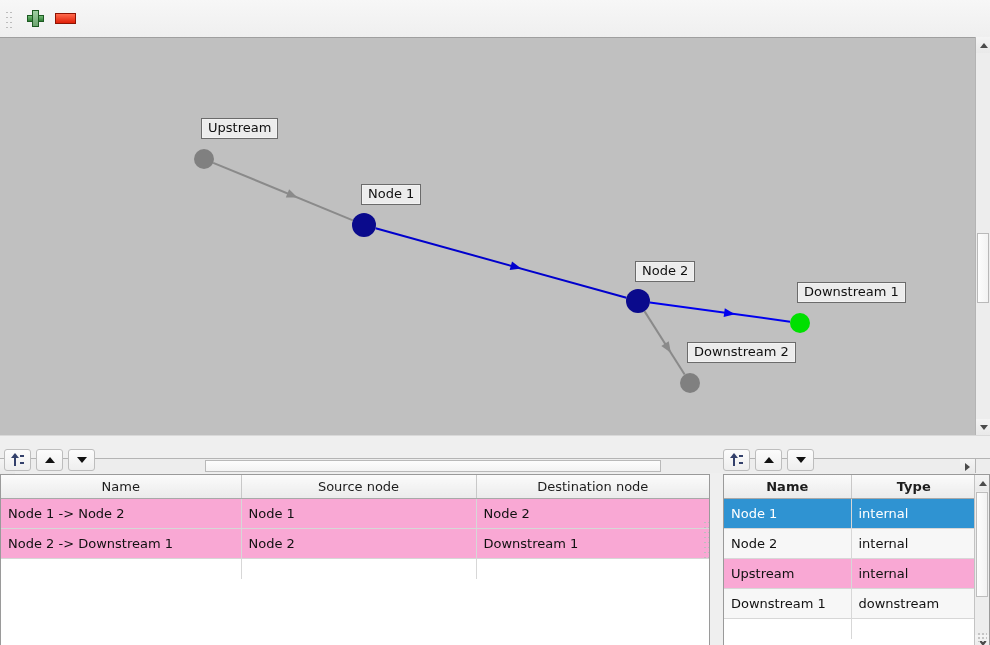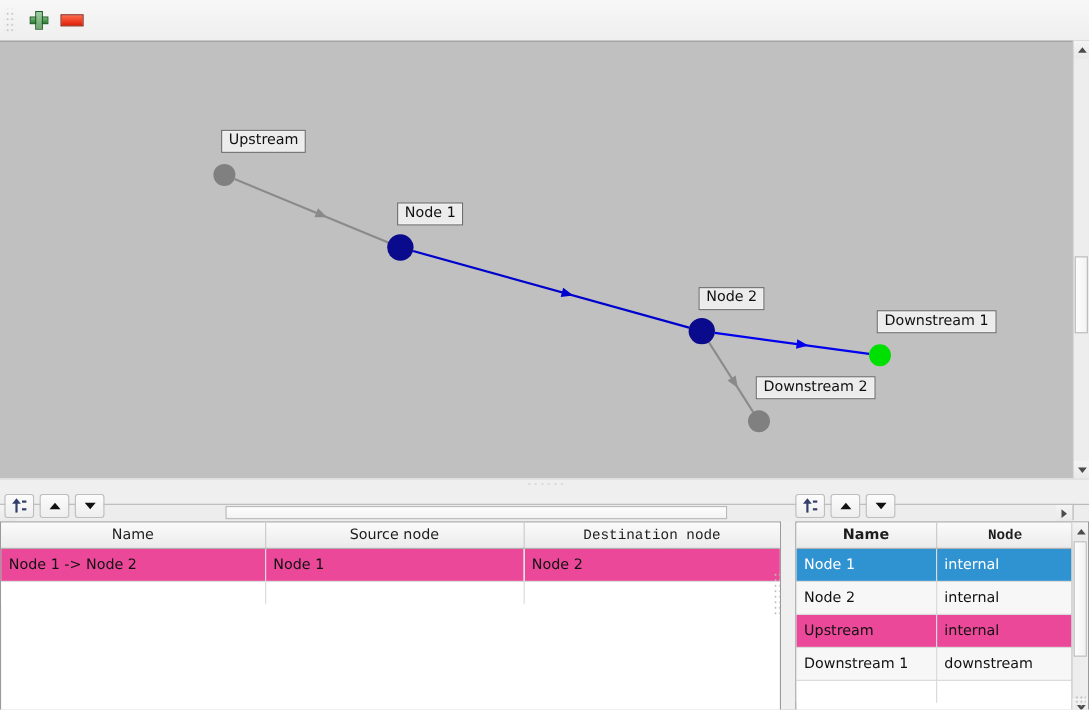--- a/index.html
+++ b/index.html
@@ -146,28 +146,28 @@
   .pane.left .tbl-frame{width:710px;height:178px;}
   .pane.right .tbl-frame{width:267px;height:178px;margin-left:12px;}
   table{border-collapse:collapse;width:100%;table-layout:fixed;}
   th{
     background:linear-gradient(#fbfbfb,#ebebeb);
     border-right:1px solid #c8c8c8;border-bottom:1px solid #a8a8a8;
     font-weight:normal;font-size:13px;color:#1d1d1d;
     height:23px;padding:0 4px;text-align:center;
   }
   .pane.right th{font-weight:bold;}
-  th:last-child{border-right:none;font-family:Liberation Mono, monospace;}
+  th:last-child{border-right:none;}
   td{
     border-right:1px solid #d7d7d7;border-bottom:1px solid #d7d7d7;
     height:29px;padding:0 7px;font-size:13px;color:#111;
     white-space:nowrap;overflow:hidden;text-overflow:ellipsis;
   }
   td:last-child{border-right:none;}
-  tr.odd td{background:#ec4899;}
+  tr.odd td{background:#f9a8d4;}
   tr.even td{background:#f7f7f7;}
   tr.sel td{background:#2f93d2;color:#ffffff;}
   tr.filler td{height:20px;background:#ffffff;border-bottom:none;}
 
   .rt-scroll{
     position:absolute;right:0;top:0;width:15px;bottom:0;
     background:#ededed;border-left:1px solid #c3c3c3;box-sizing:border-box;
   }
   .rt-scroll .thumb{
     position:absolute;left:1px;right:1px;top:17px;height:105px;
@@ -289,20 +289,25 @@
               <th>Source node</th>
               <th>Destination node</th>
             </tr>
           </thead>
         <tbody id="links-body">
             <tr class="odd">
               <td>Node 1 -&gt; Node 2</td>
               <td>Node 1</td>
               <td>Node 2</td>
             </tr>
+            <tr class="odd">
+              <td>Node 2 -&gt; Downstream 1</td>
+              <td>Node 2</td>
+              <td>Downstream 1</td>
+            </tr>
             <tr class="filler">
               <td></td>
               <td></td>
               <td></td>
             </tr>
           </tbody>
       </table>
     </div>
   </div>
 
@@ -325,21 +330,21 @@
     </div>
     <div class="tbl-frame">
       <table>
         <colgroup>
             <col style="width:127px">
             <col style="width:125px">
           </colgroup>
         <thead>
             <tr id="nodes-head">
               <th>Name</th>
-              <th>Node</th>
+              <th>Type</th>
             </tr>
           </thead>
         <tbody id="nodes-body">
             <tr class="sel odd">
               <td>Node 1</td>
               <td>internal</td>
             </tr>
             <tr class="even">
               <td>Node 2</td>
               <td>internal</td>

